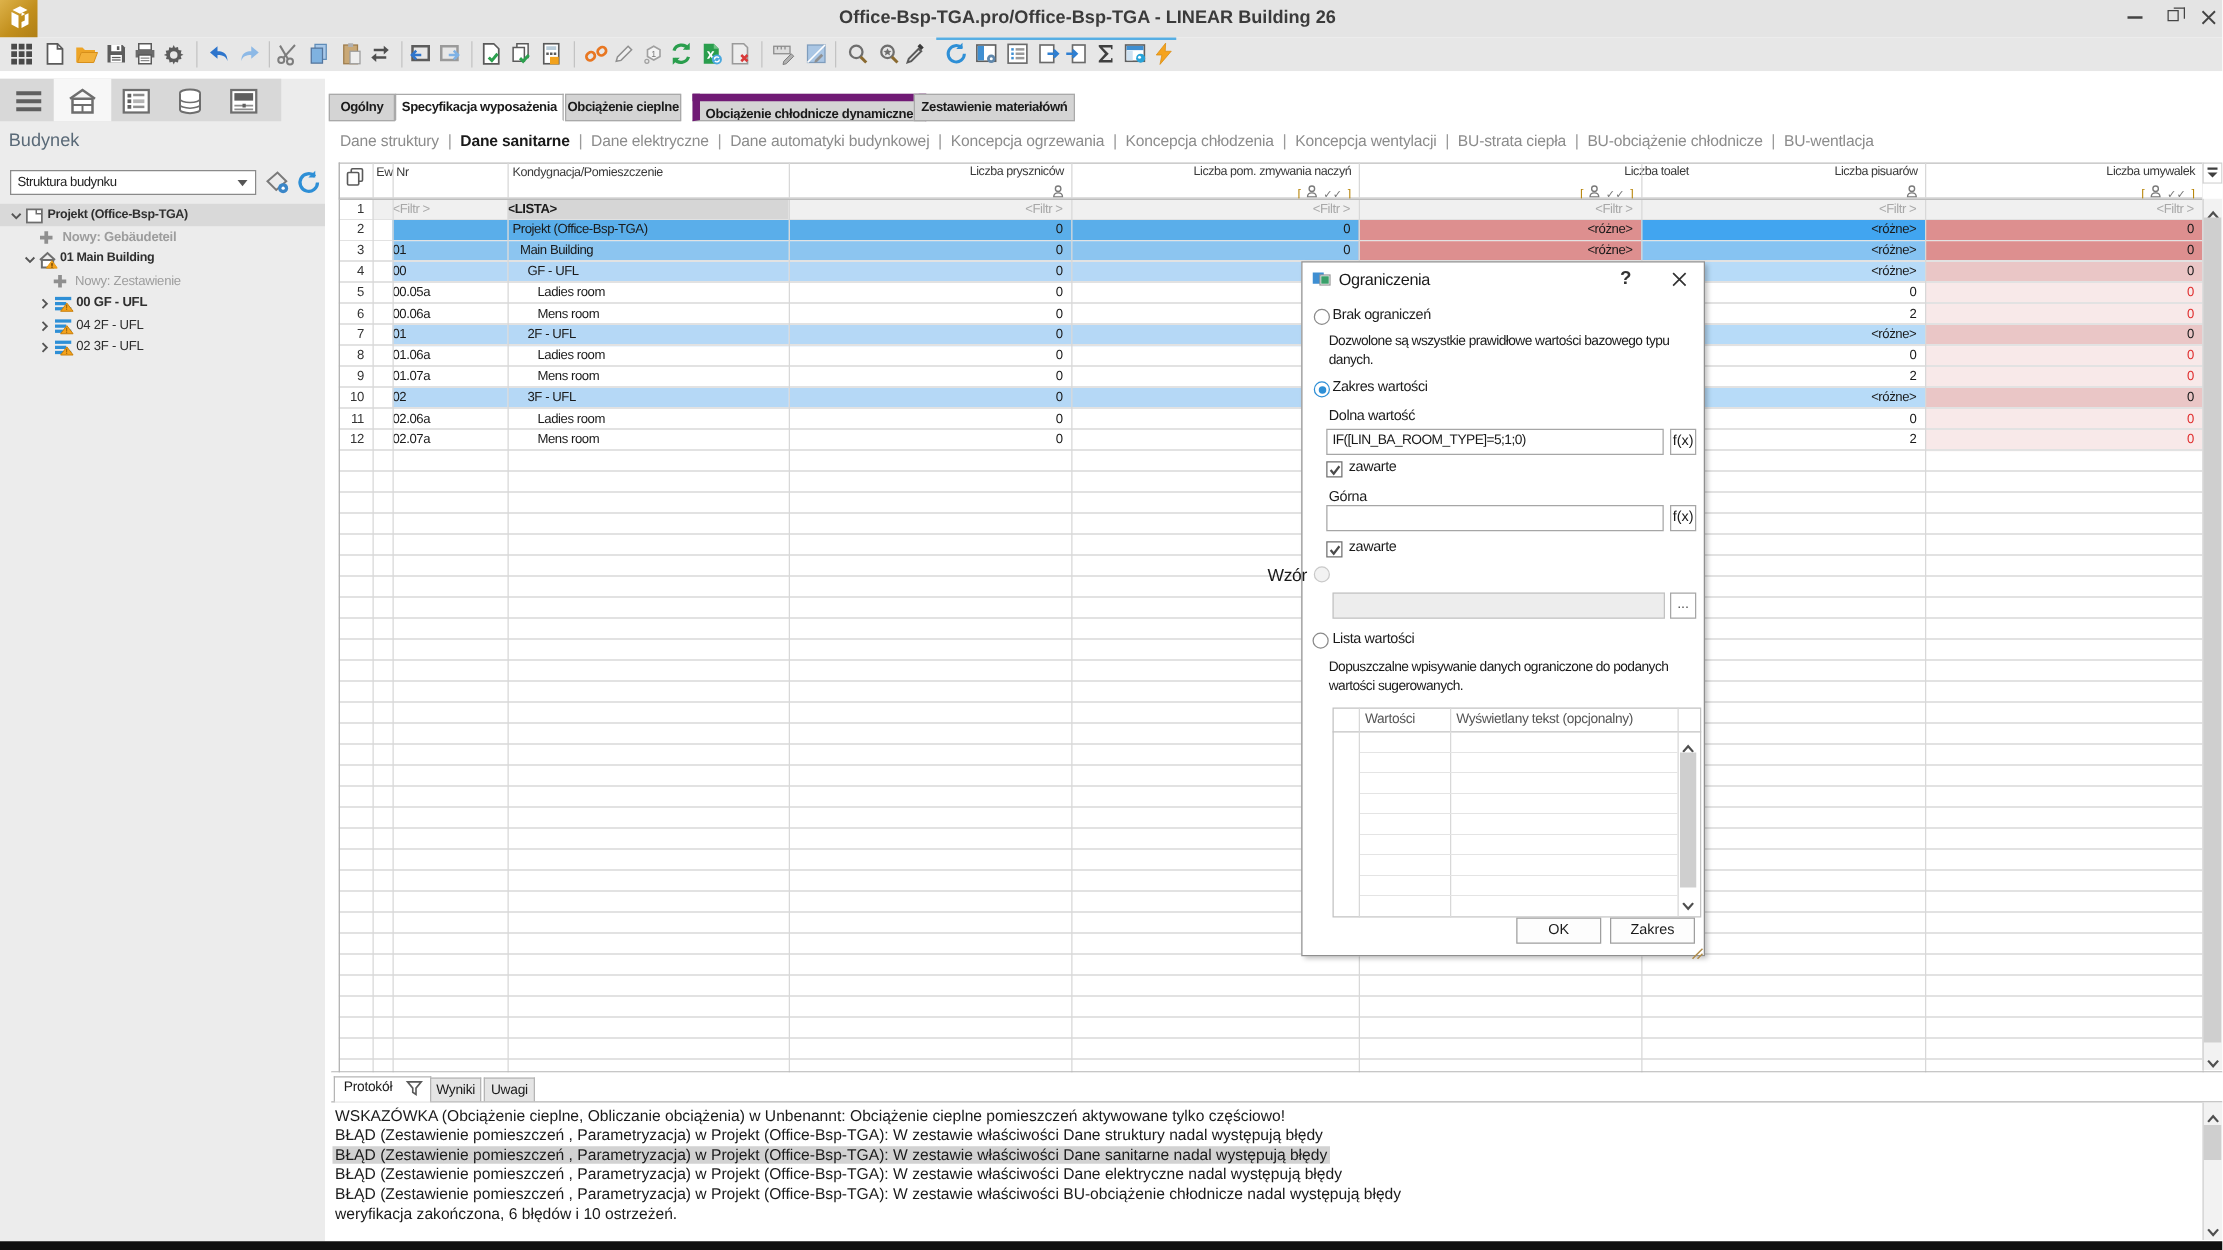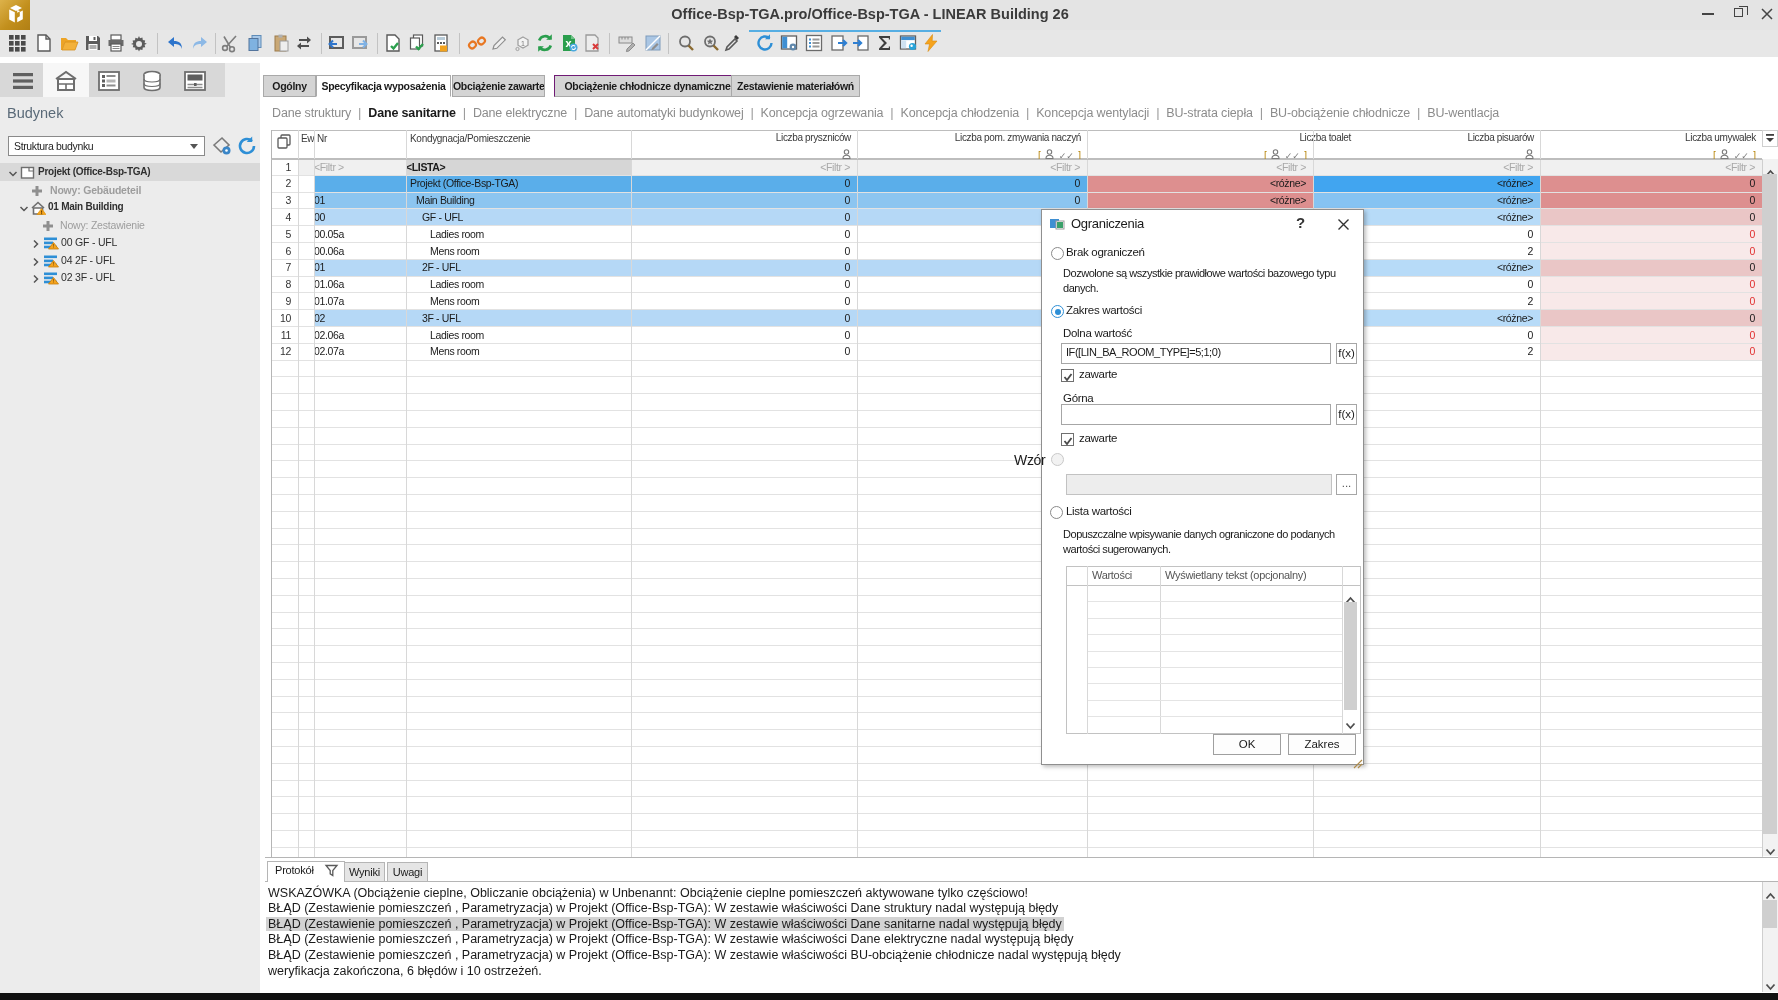--- a/index.html
+++ b/index.html
@@ -311,21 +311,21 @@
     </svg></div>
 <div class="abs" style="left:43px;top:235px"><svg width="16" height="16" viewBox="0 0 16 16" style="">
       <g fill="#2e8fd6">
         <rect x="1" y="2.5" width="13" height="2.6"></rect>
         <rect x="1" y="6.6" width="9" height="2.6"></rect>
         <rect x="1" y="10.7" width="13" height="2.6"></rect>
       </g>
       <path d="M10.5 7.5l5 6.5h-10z" fill="#f5a31d" stroke="#c87e08" stroke-width="0.8"></path>
       <text x="10.5" y="13.2" font-size="6" text-anchor="middle" fill="#5a3700" font-family="Liberation Sans">!</text>
     </svg></div>
-<div class="abs tt" style="left:61px;top:236px;font-size:10.5px;letter-spacing:-0.2px;font-weight:normal;color:#2f2f2f">00 GF - UFL</div>
+<div class="abs tt" style="left:61px;top:236px;font-size:10.5px;letter-spacing:-0.2px;font-weight:bold;color:#2f2f2f">00 GF - UFL</div>
 <div class="abs" style="left:31px;top:253px"><svg width="10" height="10" viewBox="0 0 10 10" style="">
       <path d="M3 1.5 6.5 5 3 8.5" fill="none" stroke="#555" stroke-width="1.5"></path>
     </svg></div>
 <div class="abs" style="left:43px;top:253px"><svg width="16" height="16" viewBox="0 0 16 16" style="">
       <g fill="#2e8fd6">
         <rect x="1" y="2.5" width="13" height="2.6"></rect>
         <rect x="1" y="6.6" width="9" height="2.6"></rect>
         <rect x="1" y="10.7" width="13" height="2.6"></rect>
       </g>
       <path d="M10.5 7.5l5 6.5h-10z" fill="#f5a31d" stroke="#c87e08" stroke-width="0.8"></path>
@@ -340,22 +340,22 @@
         <rect x="1" y="2.5" width="13" height="2.6"></rect>
         <rect x="1" y="6.6" width="9" height="2.6"></rect>
         <rect x="1" y="10.7" width="13" height="2.6"></rect>
       </g>
       <path d="M10.5 7.5l5 6.5h-10z" fill="#f5a31d" stroke="#c87e08" stroke-width="0.8"></path>
       <text x="10.5" y="13.2" font-size="6" text-anchor="middle" fill="#5a3700" font-family="Liberation Sans">!</text>
     </svg></div>
 <div class="abs tt" style="left:61px;top:271px;font-size:10.5px;letter-spacing:-0.2px;font-weight:normal;color:#2f2f2f">02 3F - UFL</div>
 <div class="abs tt" style="left:263px;top:75px;width:53px;height:22px;background:#d4d4d4;border:1px solid #a9a9a9;border-bottom:1px solid #a9a9a9;text-align:center;line-height:20px;font-size:10.5px;letter-spacing:-0.3px;font-weight:bold;color:#1a1a1a;overflow:hidden">Ogólny</div>
 <div class="abs tt" style="left:316px;top:75px;width:135px;height:22px;background:#fff;border:1px solid #a9a9a9;border-bottom:1px solid #fff;text-align:center;line-height:20px;font-size:10.5px;letter-spacing:-0.3px;font-weight:bold;color:#1a1a1a;overflow:hidden">Specyfikacja wyposażenia</div>
-<div class="abs tt" style="left:452px;top:75px;width:93px;height:22px;background:#d4d4d4;border:1px solid #a9a9a9;border-bottom:1px solid #a9a9a9;text-align:center;line-height:20px;font-size:10.5px;letter-spacing:-0.3px;font-weight:bold;color:#1a1a1a;overflow:hidden">Obciążenie zawarte</div>
-<div class="abs tt" style="left:554px;top:75px;width:187px;height:22px;background:#d4d4d4;border:1px solid #701a75;border-bottom:1px solid #a9a9a9;text-align:center;line-height:20px;font-size:10.5px;letter-spacing:-0.3px;font-weight:bold;color:#1a1a1a;overflow:hidden">Obciążenie chłodnicze dynamiczne</div>
+<div class="abs tt" style="left:452px;top:75px;width:93px;height:22px;background:#d4d4d4;border:1px solid #a9a9a9;border-bottom:1px solid #a9a9a9;text-align:center;line-height:20px;font-size:10.5px;letter-spacing:-0.3px;font-weight:bold;color:#1a1a1a;overflow:hidden">Obciążenie cieplne</div>
+<div class="abs tt" style="left:554px;top:75px;width:187px;height:22px;background:#d4d4d4;border:6px solid #701a75;border-bottom:1px solid #a9a9a9;text-align:center;line-height:20px;font-size:10.5px;letter-spacing:-0.3px;font-weight:bold;color:#1a1a1a;overflow:hidden">Obciążenie chłodnicze dynamiczne</div>
 <div class="abs tt" style="left:731px;top:75px;width:129px;height:22px;background:#d4d4d4;border:1px solid #a9a9a9;border-bottom:1px solid #a9a9a9;text-align:center;line-height:20px;font-size:10.5px;letter-spacing:-0.3px;font-weight:bold;color:#1a1a1a;overflow:hidden">Zestawienie materiałówń</div>
 <div class="abs tt" style="left:272px;top:105px;font-size:12.5px;letter-spacing:-0.15px"><span style="color:#8c8c8c;font-weight:400">Dane struktury</span><span style="color:#9a9a9a;font-size:13px"> &nbsp;|&nbsp; </span><span style="color:#1a1a1a;font-weight:700">Dane sanitarne</span><span style="color:#9a9a9a;font-size:13px"> &nbsp;|&nbsp; </span><span style="color:#8c8c8c;font-weight:400">Dane elektryczne</span><span style="color:#9a9a9a;font-size:13px"> &nbsp;|&nbsp; </span><span style="color:#8c8c8c;font-weight:400">Dane automatyki budynkowej</span><span style="color:#9a9a9a;font-size:13px"> &nbsp;|&nbsp; </span><span style="color:#8c8c8c;font-weight:400">Koncepcja ogrzewania</span><span style="color:#9a9a9a;font-size:13px"> &nbsp;|&nbsp; </span><span style="color:#8c8c8c;font-weight:400">Koncepcja chłodzenia</span><span style="color:#9a9a9a;font-size:13px"> &nbsp;|&nbsp; </span><span style="color:#8c8c8c;font-weight:400">Koncepcja wentylacji</span><span style="color:#9a9a9a;font-size:13px"> &nbsp;|&nbsp; </span><span style="color:#8c8c8c;font-weight:400">BU-strata ciepła</span><span style="color:#9a9a9a;font-size:13px"> &nbsp;|&nbsp; </span><span style="color:#8c8c8c;font-weight:400">BU-obciążenie chłodnicze</span><span style="color:#9a9a9a;font-size:13px"> &nbsp;|&nbsp; </span><span style="color:#8c8c8c;font-weight:400">BU-wentlacja</span></div>
 <div class="abs" style="left:271px;top:130px;width:1491px;height:29px;background:#fff;border:1px solid #bdbdbd;border-right:none"></div>
 <div class="abs" style="left:276px;top:133px"><svg width="16" height="16" viewBox="0 0 16 16" style="">
       <rect x="5" y="2" width="9" height="10" rx="1" fill="none" stroke="#5a5a5a" stroke-width="1.3"></rect>
       <rect x="2" y="5" width="9" height="10" rx="1" fill="#fff" stroke="#5a5a5a" stroke-width="1.3"></rect>
     </svg></div>
 <div class="abs tt" style="left:301px;top:133px;font-size:10px;letter-spacing:-0.3px;color:#3a3a3a">Ew</div>
 <div class="abs tt" style="left:317px;top:133px;font-size:10px;letter-spacing:-0.3px;color:#3a3a3a">Nr</div>
 <div class="abs tt" style="left:410px;top:133px;font-size:10px;letter-spacing:-0.3px;color:#3a3a3a">Kondygnacja/Pomieszczenie</div>

